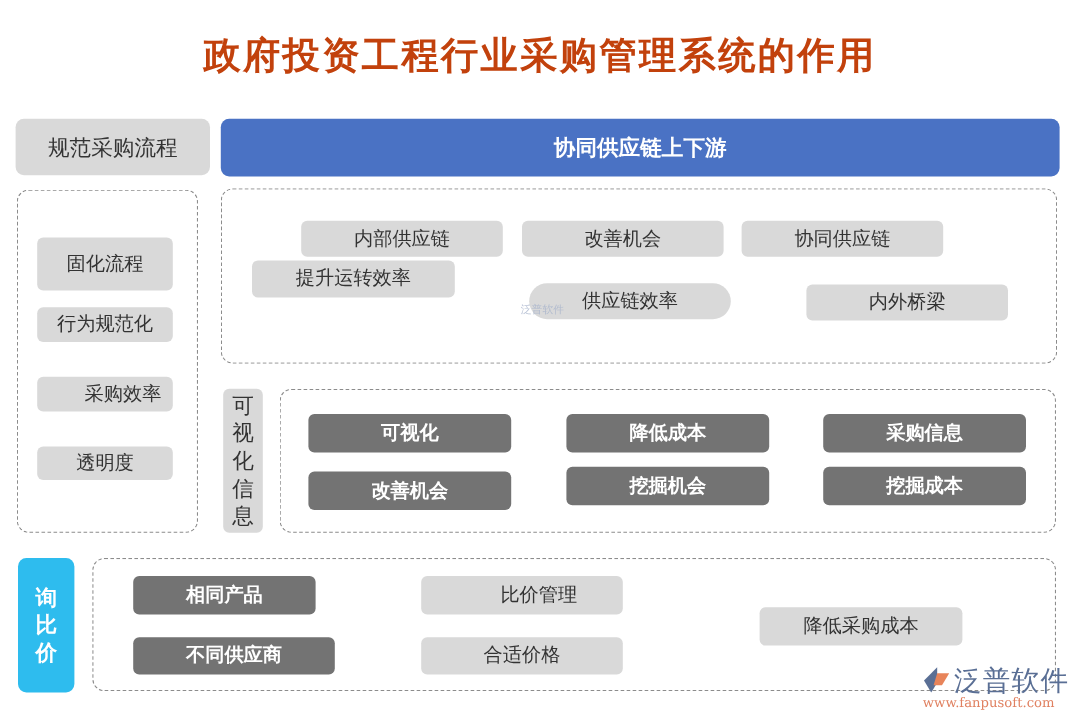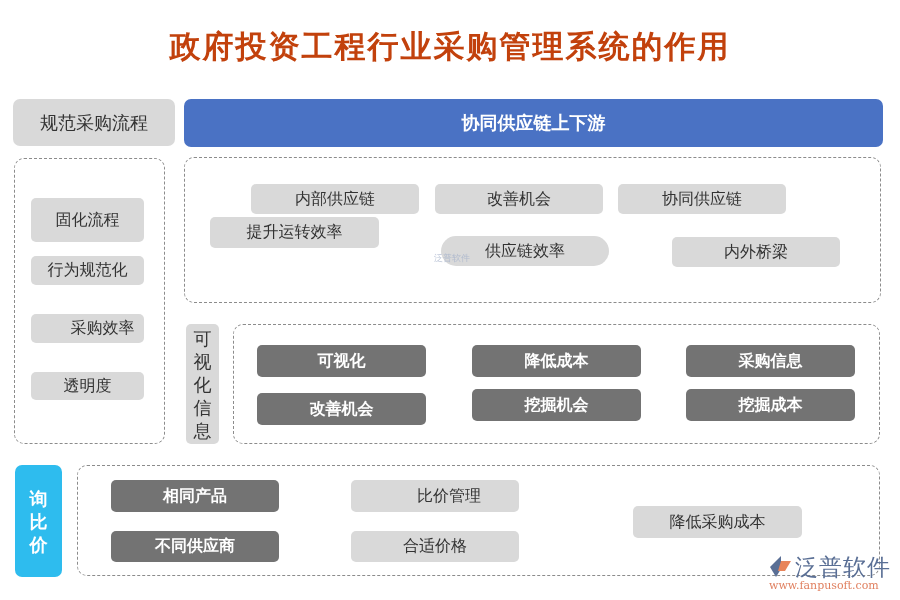--- a/index.html
+++ b/index.html
@@ -65,21 +65,21 @@
 <div class="abs pill dark" style="left:472px;top:389px;width:169px;height:32px;">挖掘机会</div>
 <div class="abs pill dark" style="left:686px;top:389px;width:169px;height:32px;">挖掘成本</div>
 
 <div class="abs vlabel" style="left:15px;top:465px;width:47px;height:112px;background:#2ebcee;color:#ffffff;font-weight:bold;border-radius:7px;">
   <span>询</span>
   <span>比</span>
   <span>价</span>
 </div>
 
 <div class="abs dash" style="left:77px;top:465px;width:803px;height:111px;"></div>
-<div class="abs pill dark" style="left:111px;top:480px;width:168px;height:32px;">相同产品</div>
+<div class="abs pill dark" style="left:111px;top:480px;width:152px;height:32px;">相同产品</div>
 <div class="abs pill dark" style="left:111px;top:531px;width:168px;height:31px;">不同供应商</div>
 <div class="abs pill light" style="left:351px;top:480px;width:168px;height:32px;padding-left:28px;">比价管理</div>
 <div class="abs pill light" style="left:351px;top:531px;width:168px;height:31px;">合适价格</div>
 <div class="abs pill light" style="left:633px;top:506px;width:169px;height:32px;">降低采购成本</div>
 
 <div class="abs logo">
   <svg class="logo-mark" viewBox="0 0 26 24">
     <path d="M14 1 L3 12 L9 22 L14 14 Z" fill="#5a6f95"></path>
     <path d="M14 6 L24 6 L18 16 L11 16 Z" fill="#e8845a"></path>
   </svg>

